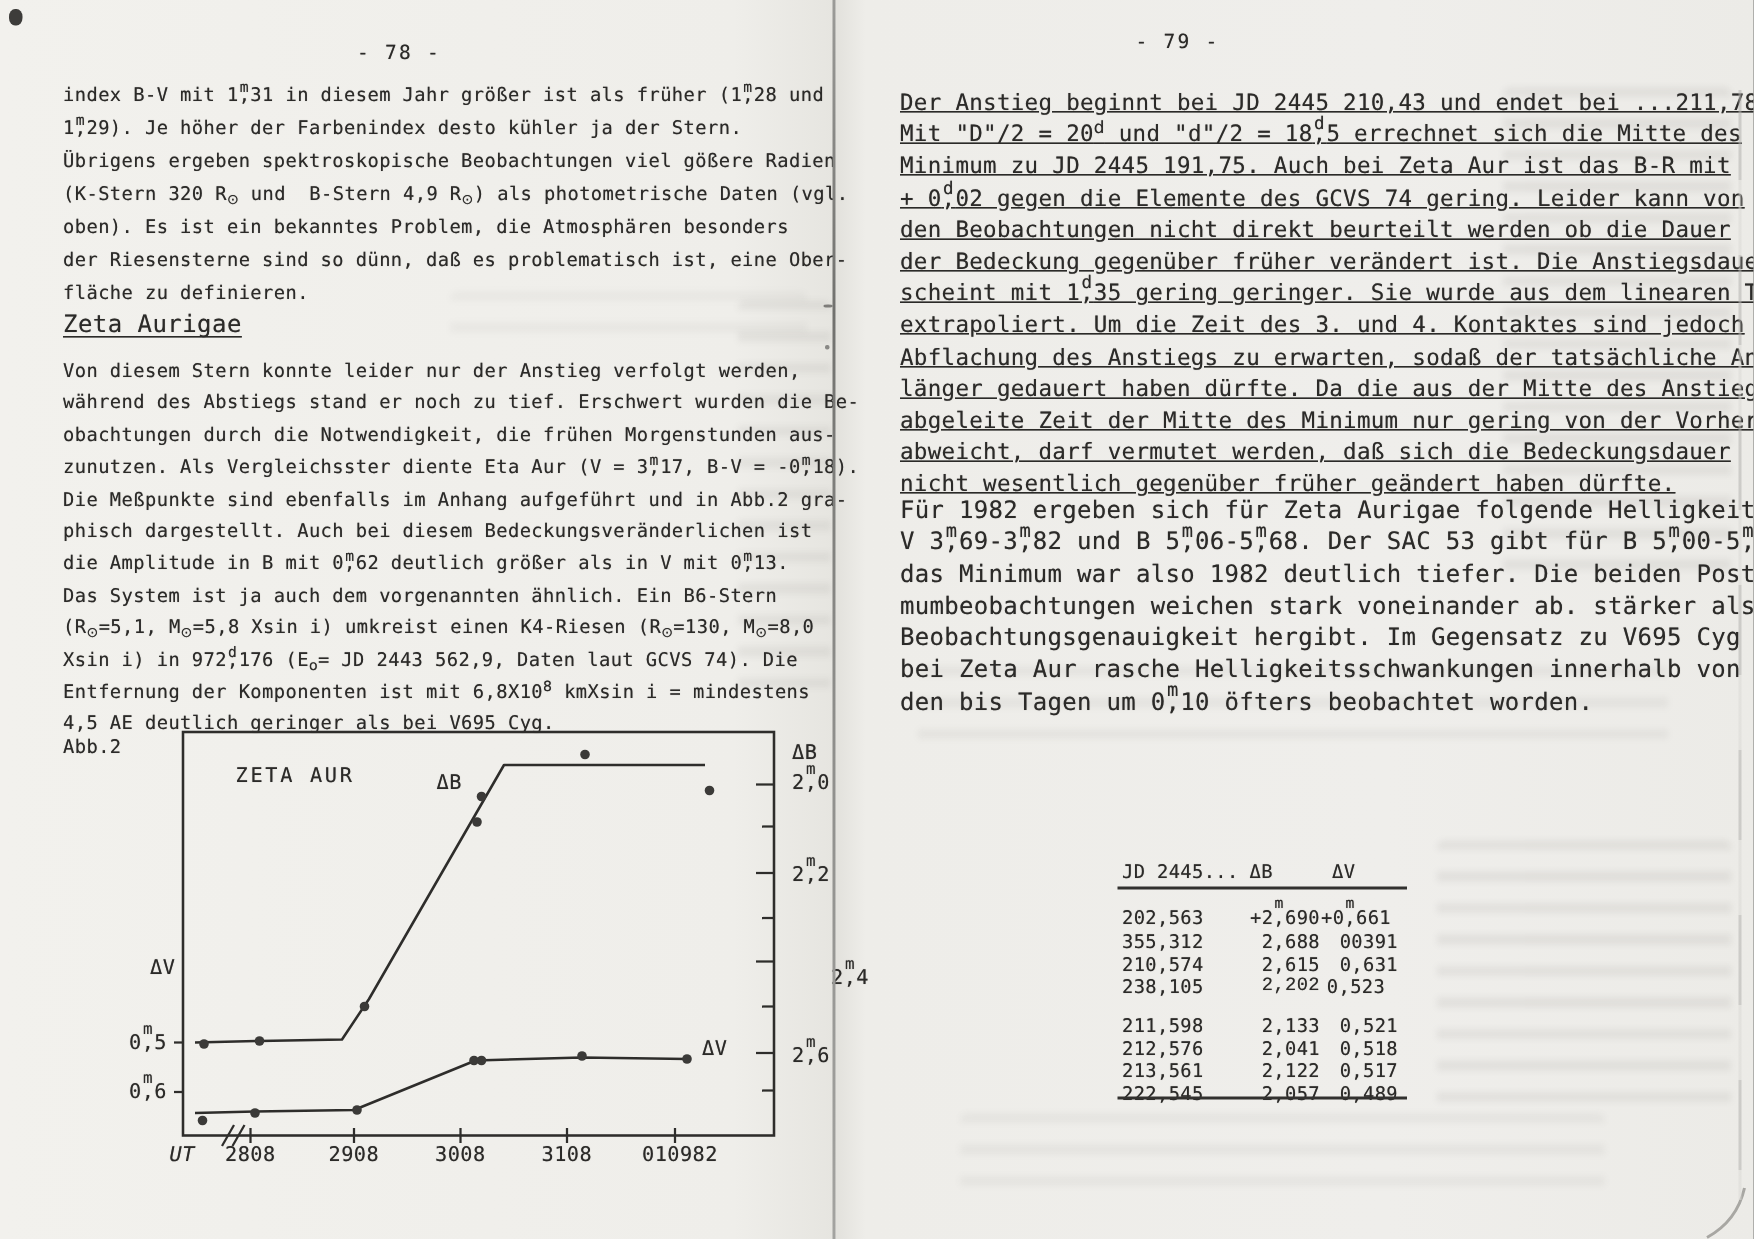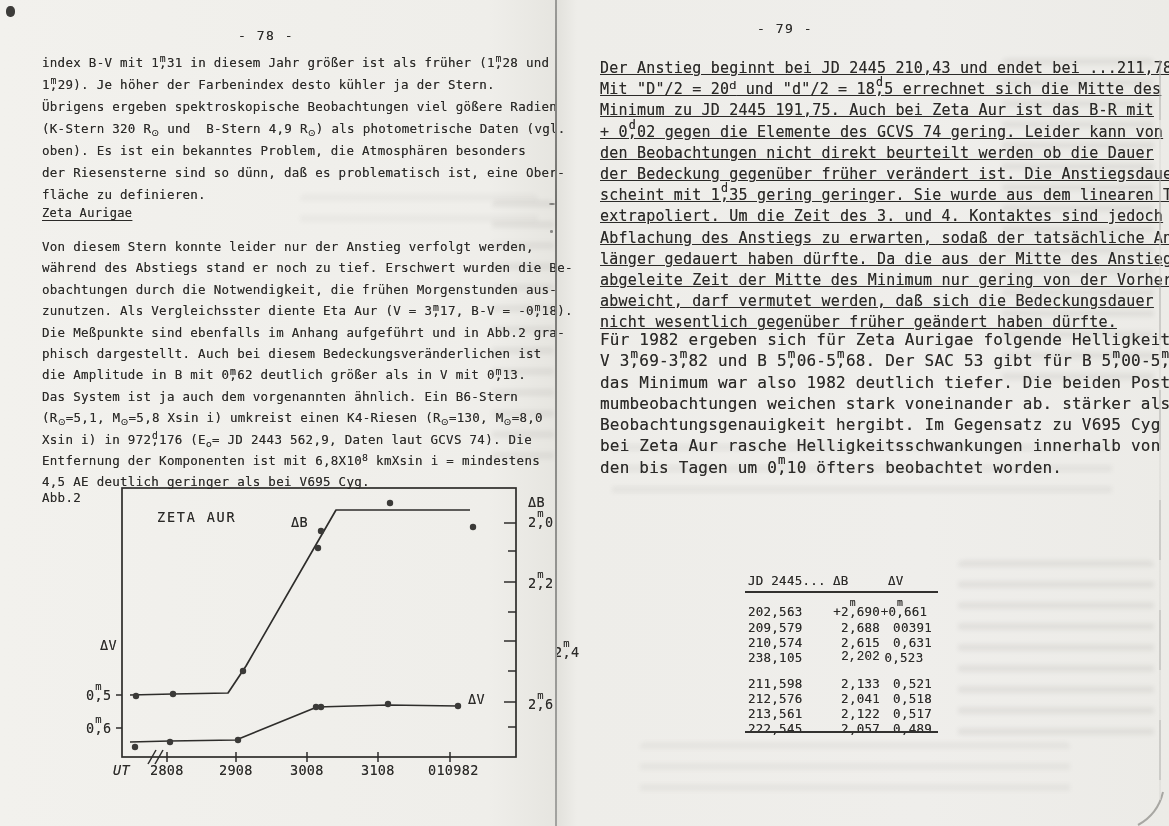--- a/index.html
+++ b/index.html
@@ -12,21 +12,21 @@
   .gutter{position:absolute;left:555px;top:0;width:2px;height:826px;
           background:linear-gradient(180deg,#9b9b98 0%,#71716e 25%,#8c8c89 55%,#a3a3a0 100%);}
   .edge-line{position:absolute;left:1159px;top:60px;width:2px;height:740px;opacity:.55;
           background:repeating-linear-gradient(180deg,#b3b2af 0 60px,#dbdad6 60px 110px);}
   .tb{position:absolute;white-space:pre;}
   .t-left{font-size:12.5px;letter-spacing:.28px;line-height:22px;}
   .t-left2{font-size:12.5px;letter-spacing:.28px;line-height:21.4px;}
   .t-right{font-size:15px;letter-spacing:.2px;line-height:21.2px;text-decoration:underline;}
   .t-right2{font-size:16px;letter-spacing:.2px;line-height:21.3px;}
   .pgnum{font-size:13px;letter-spacing:1.5px;}
-  .h-underline{text-decoration:underline;text-underline-offset:3px;font-size:12px;letter-spacing:.3px;}
+  .h-underline{text-decoration:underline;text-underline-offset:3px;font-size:16px;letter-spacing:.3px;}
   .cap{font-size:12px;letter-spacing:.25px;line-height:18.5px;}
   .tblcell{font-size:12.5px;letter-spacing:.25px;}
   .rule{position:absolute;height:2px;background:#32312f;}
   .axislbl{font-size:13.5px;letter-spacing:.3px;}
   .charttitle{font-size:13.5px;letter-spacing:1.8px;}
   .ov{position:relative;}
   .ov b{position:absolute;left:.08em;top:-.68em;font-weight:400;font-size:.78em;letter-spacing:0;}
   sub,sup{line-height:0;font-size:.75em;font-family:"DejaVu Sans","DejaVu Sans Mono",sans-serif;}
   sub{vertical-align:-.3em;}
   sup{vertical-align:.45em;}
@@ -146,21 +146,21 @@
   <div>
     <div class="tb tblcell txt" style="left:748px;top:573px;">JD 2445...</div>
     <div class="tb tblcell txt" style="left:833px;top:573px;">ΔB</div>
     <div class="tb tblcell txt" style="left:888px;top:573px;">ΔV</div>
     <div class="rule" style="left:745px;top:591px;width:193px;"></div>
 
     <div class="tb tblcell txt" style="left:748px;top:604px;"><span>202,563</span></div>
     <div class="tb tblcell txt" style="left:806px;top:604px;width:74px;text-align:right;">+2<span class="ov">,<b>m</b></span>690</div>
     <div class="tb tblcell txt" style="left:876px;top:604px;width:56px;text-align:center;">+0<span class="ov">,<b>m</b></span>661</div>
 
-    <div class="tb tblcell txt" style="left:748px;top:620px;"><span>209,579</span></div>
+    <div class="tb tblcell txt" style="left:748px;top:620px;"><span>355,312</span></div>
     <div class="tb tblcell txt" style="left:806px;top:620px;width:74px;text-align:right;">2,688</div>
     <div class="tb tblcell txt" style="left:876px;top:620px;width:56px;text-align:right;">00391</div>
 
     <div class="tb tblcell txt" style="left:748px;top:635px;"><span>210,574</span></div>
     <div class="tb tblcell txt" style="left:806px;top:635px;width:74px;text-align:right;">2,615</div>
     <div class="tb tblcell txt" style="left:876px;top:635px;width:56px;text-align:right;">0,631</div>
 
     <div class="tb tblcell txt" style="left:748px;top:650px;"><span>238,105</span></div>
     <div class="tb tblcell txt" style="left:806px;top:650px;width:74px;text-align:right;font-family:Liberation Mono, monospace;">2,202</div>
     <div class="tb tblcell txt" style="left:876px;top:650px;width:56px;text-align:center;">0,523</div>

